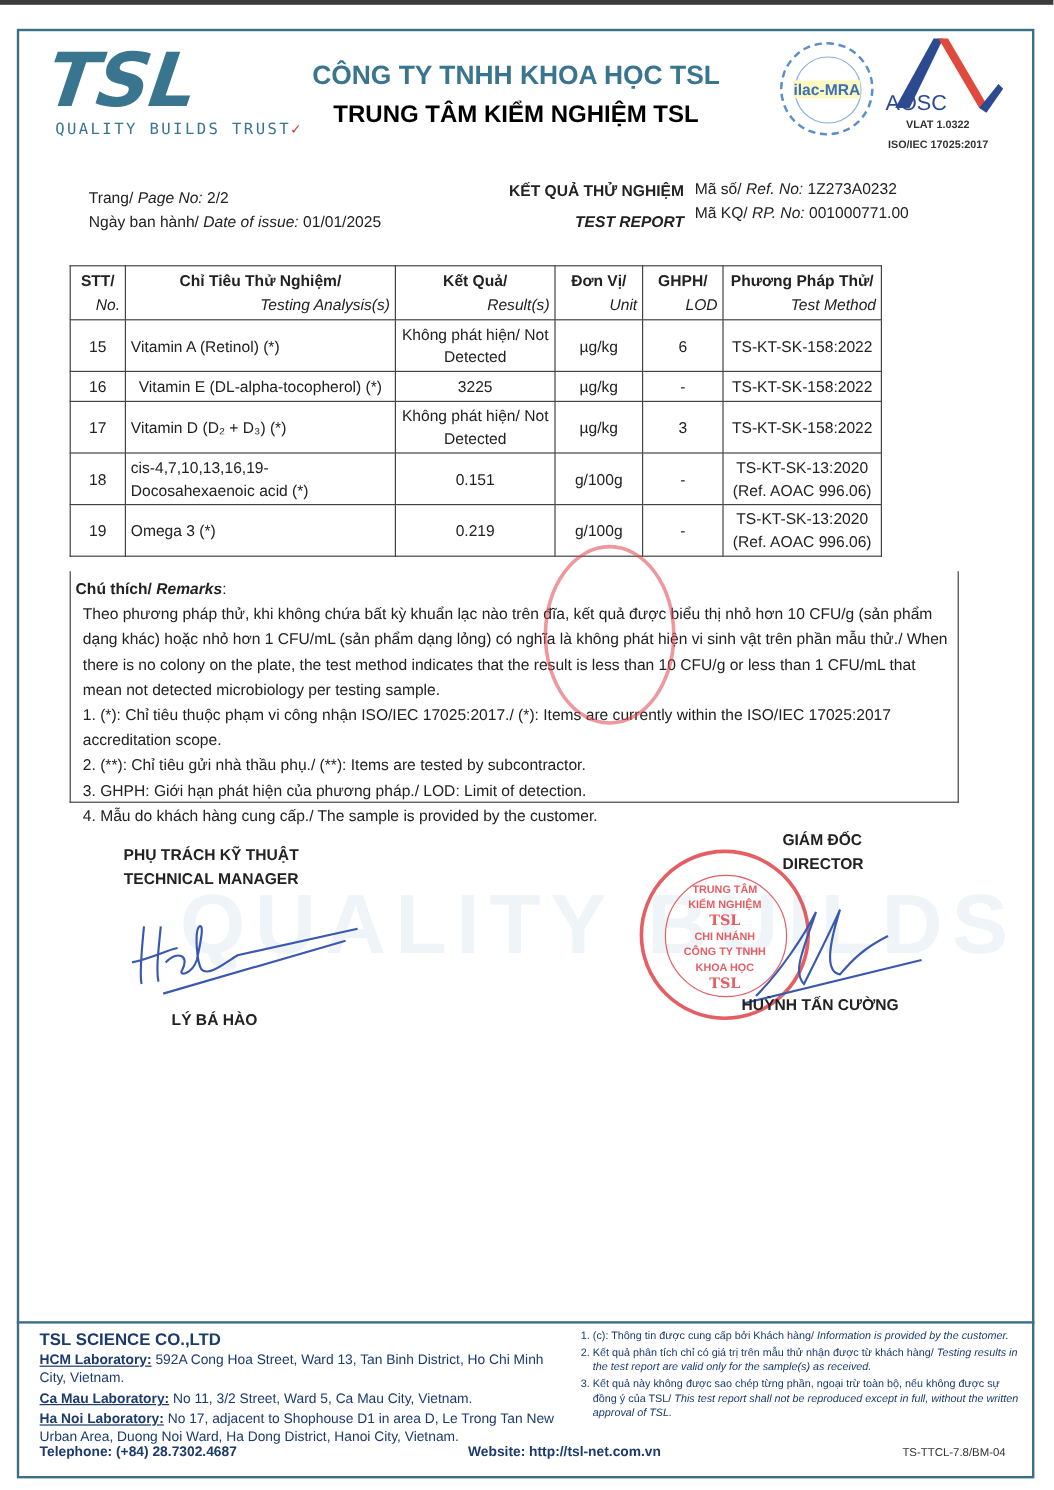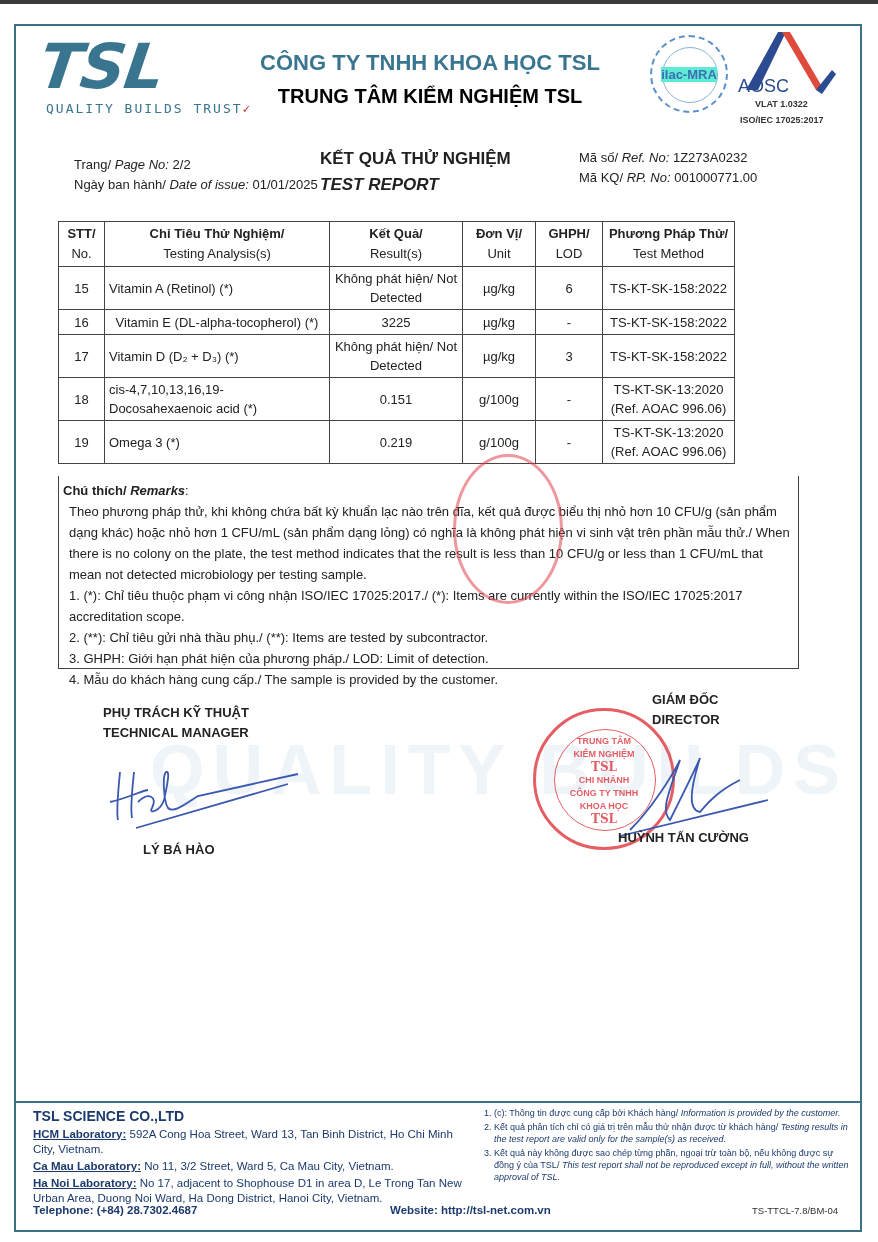--- a/index.html
+++ b/index.html
@@ -12,39 +12,39 @@
   
   .logo-tsl { position:absolute; left:40px; top:36px; font-family:"DejaVu Sans", sans-serif; font-weight:bold; font-style:italic;
               font-size:62px; color:#3a7590; letter-spacing:-1px; transform:skewX(-8deg); line-height:62px; }
   .logo-tag { position:absolute; left:46px; top:101px; font-size:13px; letter-spacing:2px; color:#3a7590; font-family:"DejaVu Sans Mono", monospace; }
   .logo-tag .chk { color:#c83a3a; }
   .company { position:absolute; left:230px; top:50px; width:400px; text-align:center; font-weight:bold; font-size:22px; color:#3a7590; }
   .center-name { position:absolute; left:230px; top:85px; width:400px; text-align:center; font-weight:bold; font-size:20px; color:#000000; }
   .ilac { position:absolute; left:650px; top:35px; width:78px; height:78px; border-radius:50%; border:2px dashed #5a8fc8; box-sizing:border-box;
           display:flex; align-items:center; justify-content:center; }
   .ilac-ring { position:absolute; left:10px; top:10px; width:54px; height:54px; border-radius:50%; border:1px solid #8ab0d8; }
-  .ilac span { position:relative; font-size:13px; color:#3c6fb4; font-weight:bold; background:#5eead4; }
+  .ilac span { position:relative; font-size:13px; color:#3c6fb4; font-weight:bold; background:#fef9c3; }
   .aosc { position:absolute; left:736px; top:30px; width:100px; height:70px; }
   .aosc-text { position:absolute; left:738px; top:76px; font-size:18px; color:#2c4a8f; }
   .aosc-vlat { position:absolute; left:755px; top:99px; font-size:9px; font-weight:bold; color:#333; }
   .aosc-iso { position:absolute; left:740px; top:115px; font-size:9px; font-weight:bold; color:#333; }
 
   
   .meta-left { position:absolute; left:74px; top:155px; font-size:13px; line-height:20px; }
-  .meta-title { position:absolute; left:320px; top:146px; width:250px; text-align:left; font-weight:bold; font-size:17px; line-height:26px; }
+  .meta-title { position:absolute; left:320px; top:146px; width:250px; text-align:right; font-weight:bold; font-size:13px; line-height:26px; }
   .meta-title .en { font-style:italic; }
   .meta-right { position:absolute; left:579px; top:148px; font-size:13px; line-height:20px; }
   i.it { font-style:italic; }
 
   
   table.results { position:absolute; left:58px; top:221px; width:677px; border-collapse:collapse; font-size:13px; }
   table.results td, table.results th { border:1px solid #444; padding:2px 4px; vertical-align:middle; }
   table.results th { font-weight:normal; line-height:20px; height:40px; }
   th .vi { font-weight:bold; display:block; }
-  th .en { display:block; }
+  th .en { font-style:italic; display:block;text-align:right; }
   td.c { text-align:center; }
   tr.r2 td { height:36px; line-height:19px; }
   tr.r1 td { height:20px;text-align:center; }
 
   
   .remarks { position:absolute; left:58px; top:476px; width:741px; height:193px; border:1px solid #444; border-top:none; box-sizing:border-box;
              padding:4px 6px 0 4px; font-size:13px; line-height:21px; }
   .remarks .head b { font-weight:bold; }
   .remarks p { margin:0; padding-left:6px; }
   .remarks p.ind { padding-left:6px; }

